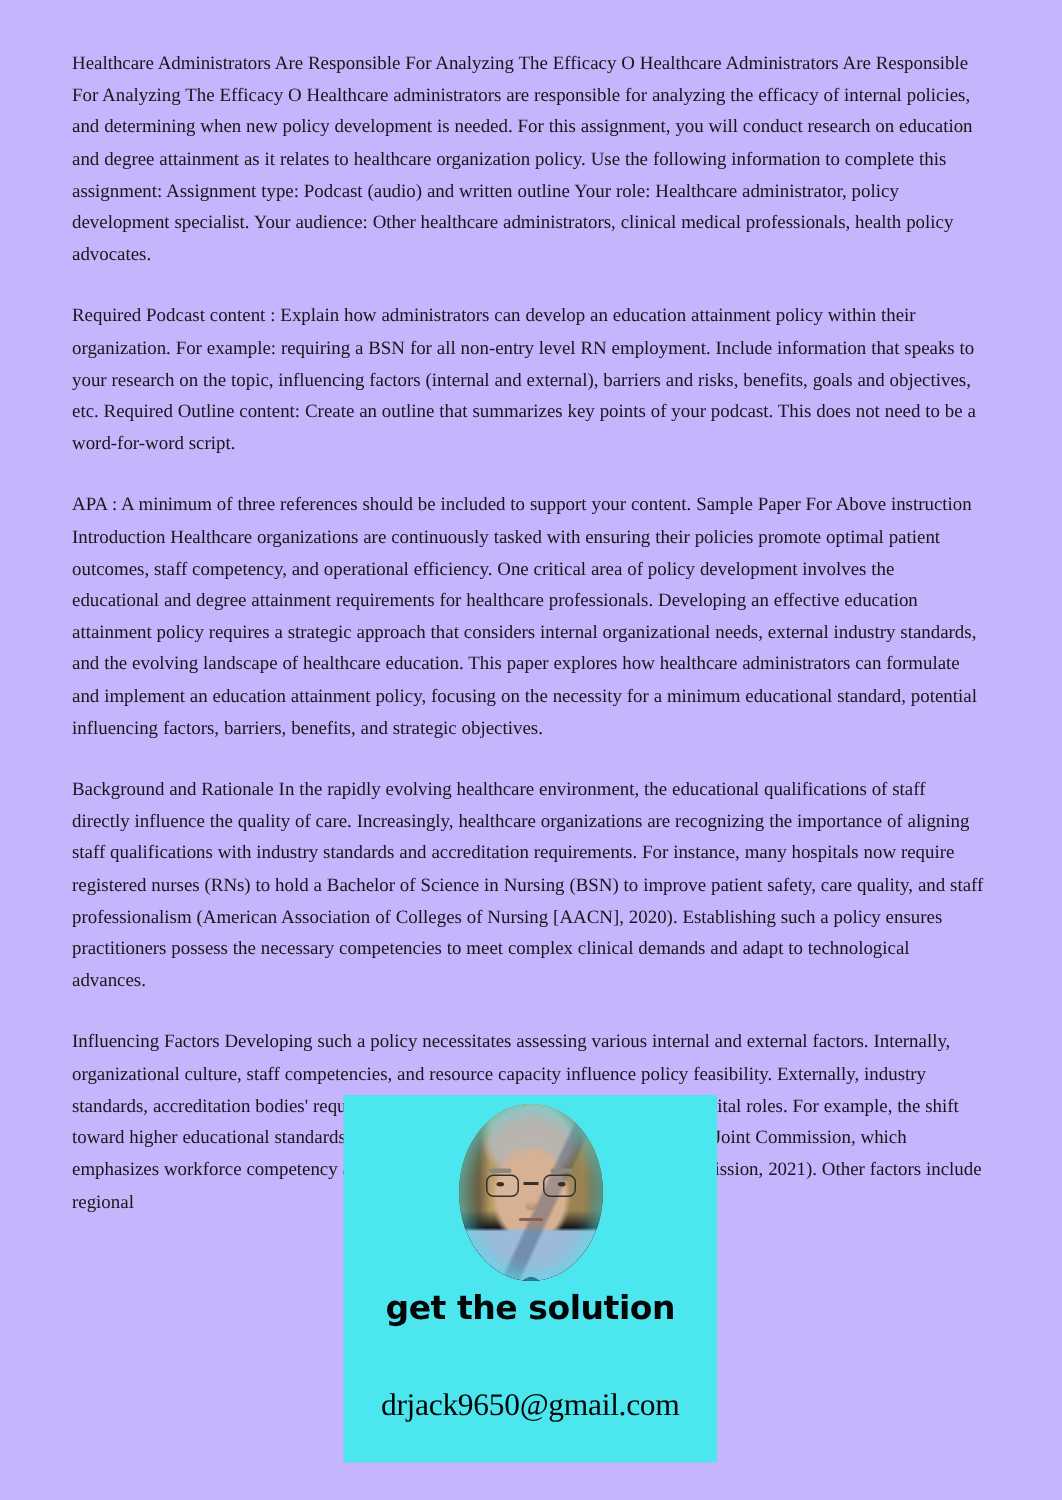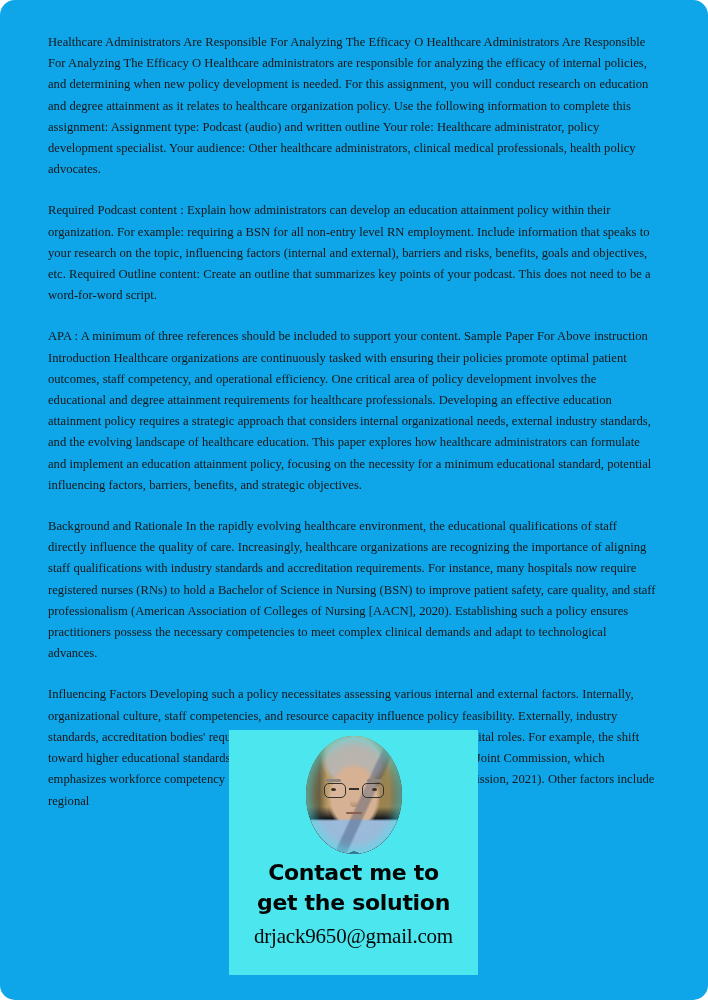--- a/index.html
+++ b/index.html
@@ -12,22 +12,21 @@
     width: 708px;
     height: 1000px;
     overflow: hidden;
     font-family: "Liberation Serif", "DejaVu Serif", serif;
     color: #1a1a1a;
   }
   #page {
     position: relative;
     width: 708px;
     height: 1000px;
-    background: #0ea5e9;
-    border-radius: 15px;
+    background: #c4b5fd;
   }
   #doc-body {
     position: absolute;
     left: 48px;
     top: 32px;
     width: 608px;
   }
   .para {
     margin: 0 0 20px 0;
     font-size: 12.6px;
@@ -201,21 +200,20 @@
       <div class="glass-r"></div>
       <div class="bridge"></div>
       <div class="eye-l"></div>
       <div class="eye-r"></div>
       <div class="nose"></div>
       <div class="mouth"></div>
       <div class="vignette"></div>
     </div>
 
     <div id="overlay-text">
-      <div class="ov-line">Contact me to</div>
       <div class="ov-line">get the solution</div>
     </div>
 
     <div id="overlay-email">drjack9650@gmail.com</div>
 
   </div>
 
 </div>
 
 </body></html>

